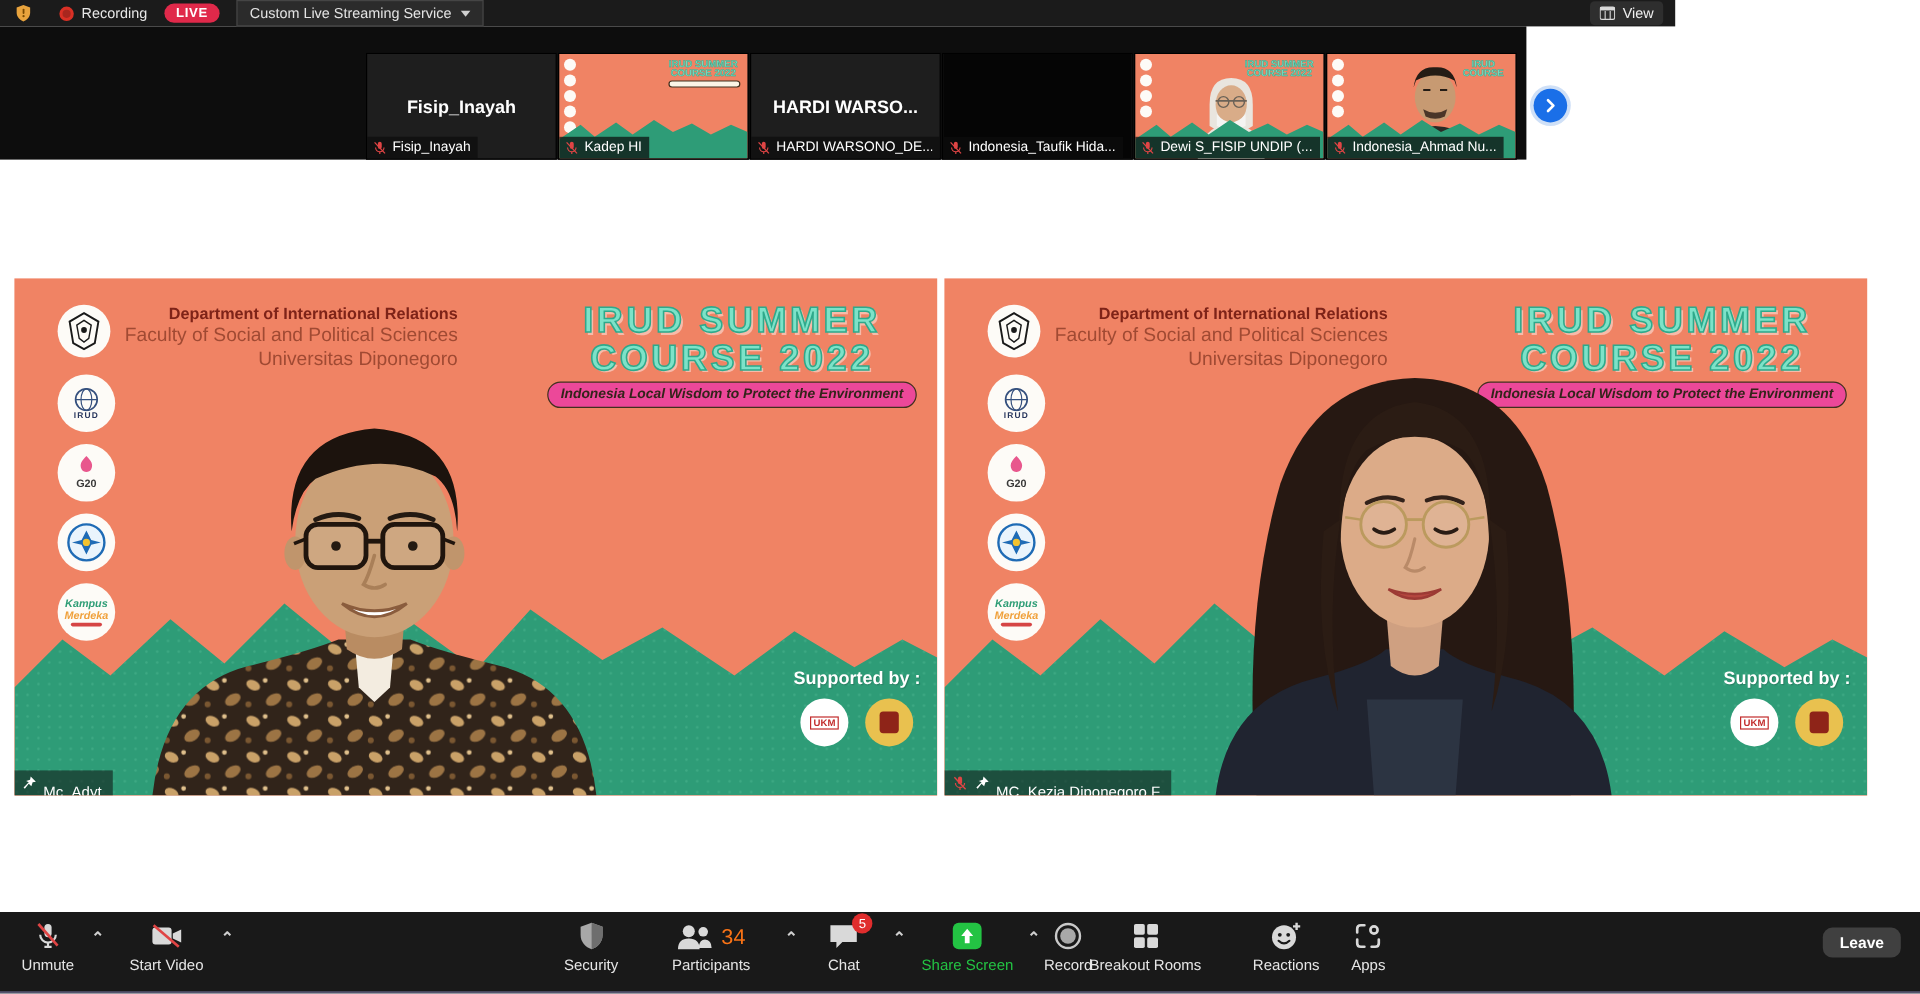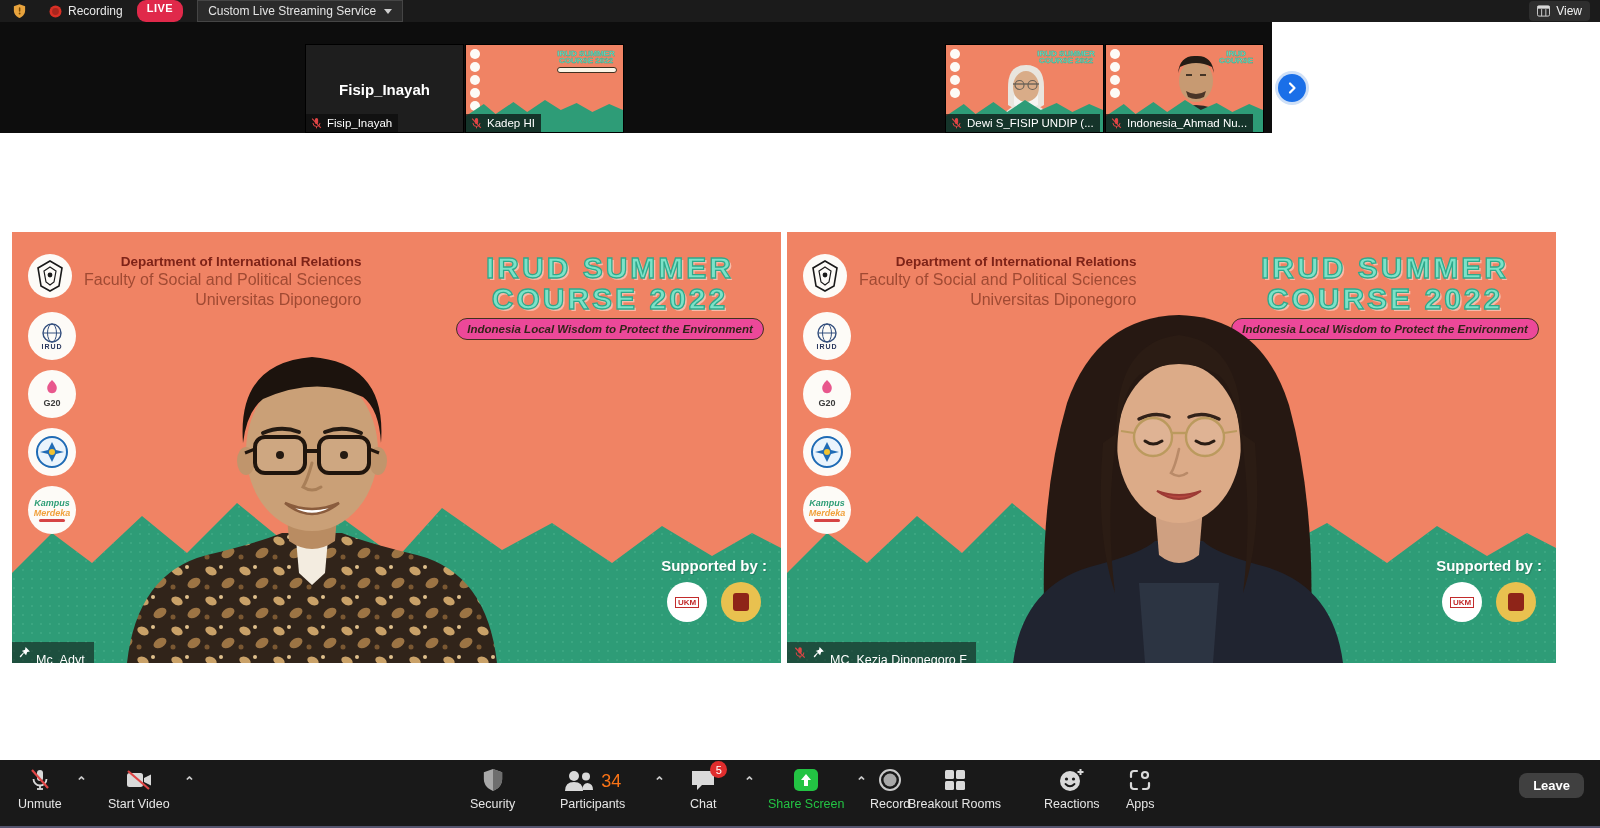--- a/index.html
+++ b/index.html
@@ -1,21 +1,21 @@
 <!DOCTYPE html>
 <html><head>
 <meta charset="utf-8">
 <style>
   * { margin:0; padding:0; box-sizing:border-box; }
   html,body { width:1600px; height:828px; background:#fff; font-family:"Liberation Sans", sans-serif; overflow:hidden; }
   .abs { position:absolute; }
   #stage { position:relative; width:1600px; height:828px; background:#fff; }
 
   
-  #topbar { left:0; top:0; width:1600px; height:22px; background:#1b1b1b; z-index:30; display:flex; }
+  #topbar { left:0; top:0; width:1396px; height:22px; background:#1b1b1b; z-index:30; display:flex; align-items:center; }
   #topbar .seg { display:flex; align-items:center; }
   .rec-label { color:#e8e8e8; font-size:12px; margin-left:6px; }
   .live-badge { background:#e0294a; color:#fff; font-size:11px; font-weight:bold; letter-spacing:.5px;
     border-radius:9px; padding:2px 10px; margin-left:14px; }
   .stream-select { margin-left:14px; background:#2b2b2b; border:1px solid #454545; color:#e4e4e4;
     font-size:12px; height:22px; display:flex; align-items:center; padding:0 10px; gap:8px; }
   .caret-down { width:0; height:0; border-left:4px solid transparent; border-right:4px solid transparent; border-top:5px solid #cfcfcf; }
   .view-btn { position:absolute; right:10px; top:1px; height:20px; background:#2e2e2e; border-radius:4px;
     color:#f0f0f0; font-size:12px; display:flex; align-items:center; padding:0 8px; gap:6px; }
 
@@ -29,21 +29,21 @@
   .name-chip span { color:#fff; font-size:11.5px; white-space:nowrap; overflow:hidden; }
   .next-btn { left:1278px; top:74px; width:28px; height:28px; border-radius:50%; background:#1a6fe8;
     box-shadow:0 0 0 3px #cfe0f7; display:flex; align-items:center; justify-content:center; z-index:6; }
 
   
   #main-bg { left:0; top:133px; width:1600px; height:627px; background:#ffffff; z-index:0; }
   .tile { position:absolute; top:232px; width:769px; height:431px; background:#f08364; overflow:hidden; z-index:4; }
   #tile-left { left:12px; } #tile-right { left:787px; }
 
   .poster-hdr { position:absolute; left:16px; top:22px; display:flex; align-items:flex-start; gap:12px; }
-  .logo-circle { background:#fdfbf7; border-radius:50%; display:flex; align-items:center; justify-content:center; flex-direction:column; overflow:hidden; }
+  .logo-circle { background:#fdfbf7; border-radius:50%; display:flex; align-items:center; justify-content:center; flex-direction:column; overflow:hidden;margin-left:20px; }
   .c44 { width:44px; height:44px; } .c48 { width:48px; height:48px; }
   .dept l, .dept { line-height:1.22;text-align:right; }
   .dept .l1 { color:#7e2318; font-weight:bold; font-size:13.5px; }
   .dept .l2, .dept .l3 { color:#a04a33; font-size:16px; }
   .logo-col { position:absolute; left:16px; top:80px; display:flex; flex-direction:column; gap:10px; }
 
   .title-blk { position:absolute; left:448px; top:20px; width:300px; text-align:center;
     font-weight:bold; font-size:30px; line-height:31px; letter-spacing:3px;
     color:#7de2c8; -webkit-text-stroke:1.3px #2fa98b; text-shadow:2px 2px 0 rgba(255,255,255,.45); }
   .tag-pill { position:absolute; left:455px; top:86px; width:286px; display:flex; justify-content:center; }
@@ -152,21 +152,45 @@
       <svg width="13" height="13" viewBox="0 0 24 24">
           <rect x="9" y="2" width="6" height="11" rx="3" fill="#e04545"></rect>
           <path d="M5.5 11a6.5 6.5 0 0 0 13 0" fill="none" stroke="#e04545" stroke-width="1.8"></path>
           <line x1="12" y1="17.5" x2="12" y2="21" stroke="#e04545" stroke-width="1.8"></line>
           <line x1="4" y1="3" x2="20" y2="20" stroke="#e04545" stroke-width="2"></line>
         </svg>
       <span>Kadep HI</span>
     </div>
   </div>
 
-
+  <div class="thumb" style="left:625px;">
+    <div class="center-name">HARDI  WARSO...</div>
+    <div class="name-chip">
+      <svg width="13" height="13" viewBox="0 0 24 24">
+          <rect x="9" y="2" width="6" height="11" rx="3" fill="#e04545"></rect>
+          <path d="M5.5 11a6.5 6.5 0 0 0 13 0" fill="none" stroke="#e04545" stroke-width="1.8"></path>
+          <line x1="12" y1="17.5" x2="12" y2="21" stroke="#e04545" stroke-width="1.8"></line>
+          <line x1="4" y1="3" x2="20" y2="20" stroke="#e04545" stroke-width="2"></line>
+        </svg>
+      <span>HARDI WARSONO_DE...</span>
+    </div>
+  </div>
+
+  <div class="thumb" style="left:785px;">
+    <div class="vid-black"></div>
+    <div class="name-chip">
+      <svg width="13" height="13" viewBox="0 0 24 24">
+          <rect x="9" y="2" width="6" height="11" rx="3" fill="#e04545"></rect>
+          <path d="M5.5 11a6.5 6.5 0 0 0 13 0" fill="none" stroke="#e04545" stroke-width="1.8"></path>
+          <line x1="12" y1="17.5" x2="12" y2="21" stroke="#e04545" stroke-width="1.8"></line>
+          <line x1="4" y1="3" x2="20" y2="20" stroke="#e04545" stroke-width="2"></line>
+        </svg>
+      <span>Indonesia_Taufik Hida...</span>
+    </div>
+  </div>
 
   <div class="thumb" style="left:945px;">
     <div class="mini-poster">
       <div class="mini-col">
           <i></i>
           <i></i>
           <i></i>
           <i></i>
         </div>
       <div class="mini-title">IRUD SUMMER<br>COURSE 2022</div>

